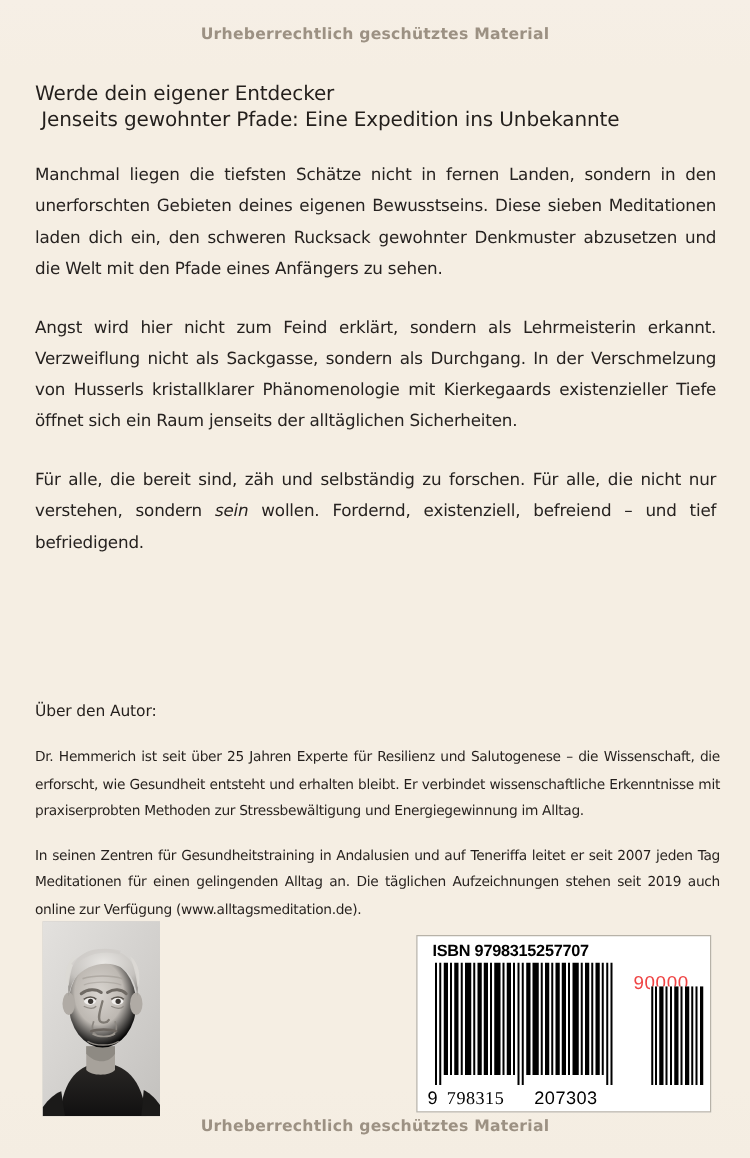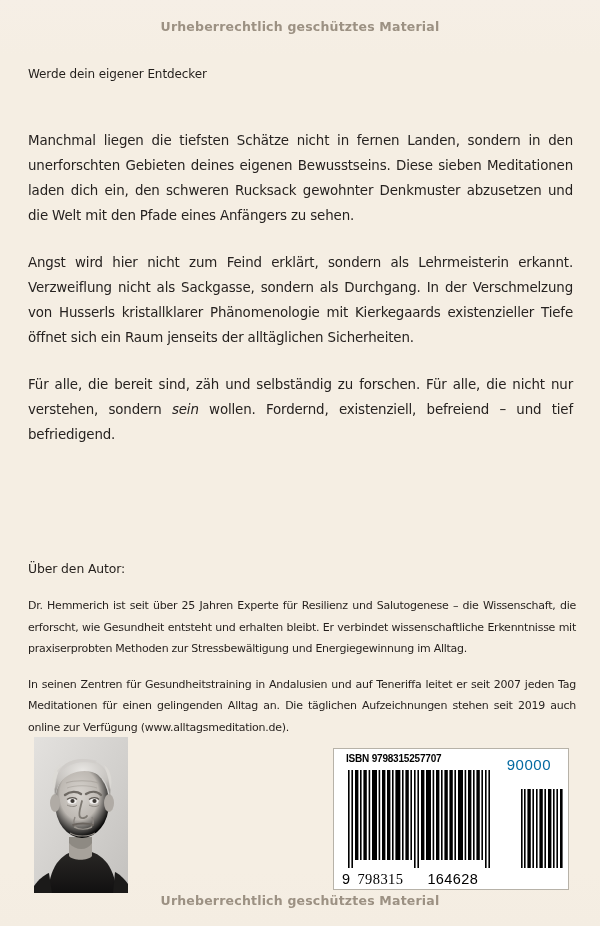--- a/index.html
+++ b/index.html
@@ -41,21 +41,21 @@
 
   
   .title-block {
     position: absolute;
     left: 28px;
     top: 64px;
     width: 545px;
   }
   .title-line {
     font-family: "DejaVu Sans", sans-serif;
-    font-size: 12px;
+    font-size: 16px;
     line-height: 21px;
     color: #231f1c;
     letter-spacing: -0.1px;
   }
   .title-line.sub { padding-left: 5px; }
 
   
   .blurb {
     position: absolute;
     left: 28px;
@@ -121,35 +121,35 @@
     height: 142px;
     background: #ffffff;
     border: 1px solid #b7b2a8;
     box-sizing: border-box;
   }
   .isbn-label {
     position: absolute;
     left: 12px;
     top: 4px;
     font-family: "Liberation Sans", sans-serif;
-    font-size: 10px;
+    font-size: 13px;
     font-weight: 700;
     color: #000;
     letter-spacing: -0.2px;
     white-space: nowrap;
     text-align: right;
   }
   .addon-label {
     position: absolute;
     right: 17px;
-    top: 7px;
+    top: 29px;
     font-family: "Liberation Sans", sans-serif;
     font-size: 15px;
     font-weight: 400;
-    color: #0369a1;
+    color: #ef4444;
     letter-spacing: 0.5px;
     white-space: nowrap;
   }
   .bars-main {
     position: absolute;
     left: 12px;
     top: 21px;
     width: 148px;
     height: 98px;
   }
@@ -177,20 +177,21 @@
 </style>
 </head>
 <body>
 
 <div class="page">
 
   <div class="watermark watermark-top">Urheberrechtlich geschütztes Material</div>
 
   <div class="title-block">
     <div class="title-line">Werde dein eigener Entdecker</div>
+    <div class="title-line sub">Jenseits gewohnter Pfade: Eine Expedition ins Unbekannte</div>
   </div>
 
   <div class="blurb">
     <p>Manchmal liegen die tiefsten Schätze nicht in fernen Landen, sondern in den unerforschten Gebieten deines eigenen Bewusstseins. Diese sieben Meditationen laden dich ein, den schweren Rucksack gewohnter Denkmuster abzusetzen und die Welt mit den Pfade eines Anfängers zu sehen.</p>
     <p>Angst wird hier nicht zum Feind erklärt, sondern als Lehrmeisterin erkannt. Verzweiflung nicht als Sackgasse, sondern als Durchgang. In der Verschmelzung von Husserls kristallklarer Phänomenologie mit Kierkegaards existenzieller Tiefe öffnet sich ein Raum jenseits der alltäglichen Sicherheiten.</p>
     <p><span>Für alle, die bereit sind, zäh und selbständig zu forschen. Für alle, die nicht nur verstehen, sondern </span><em>sein</em><span> wollen. Fordernd, existenziell, befreiend – und tief befriedigend.</span></p>
   </div>
 
   <div class="author-section">
     <div class="author-heading">Über den Autor:</div>
@@ -326,19 +327,19 @@
           <rect x="24.4" y="0" width="1.6" height="79"></rect>
           <rect x="28" y="0" width="3.4" height="79"></rect>
           <rect x="33" y="0" width="1.6" height="79"></rect>
           <rect x="36.4" y="0" width="1.6" height="79"></rect>
           <rect x="40" y="0" width="2.6" height="79"></rect>
         </g>
       </svg>
     </div>
 
     <div class="human-readable">
-      <span class="hr-lead">9</span><span class="hr-group">798315</span><span>164628</span>
+      <span class="hr-lead">9</span><span class="hr-group">798315</span><span>207303</span>
     </div>
   </div>
 
   <div class="watermark watermark-bottom">Urheberrechtlich geschütztes Material</div>
 
 </div>
 
 </body></html>

